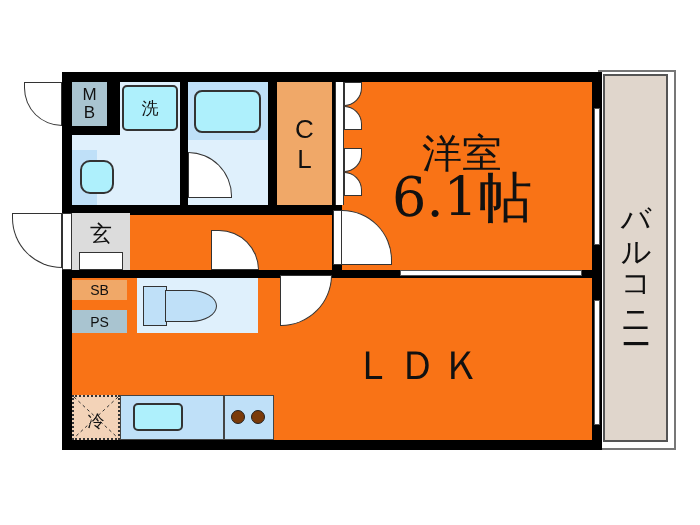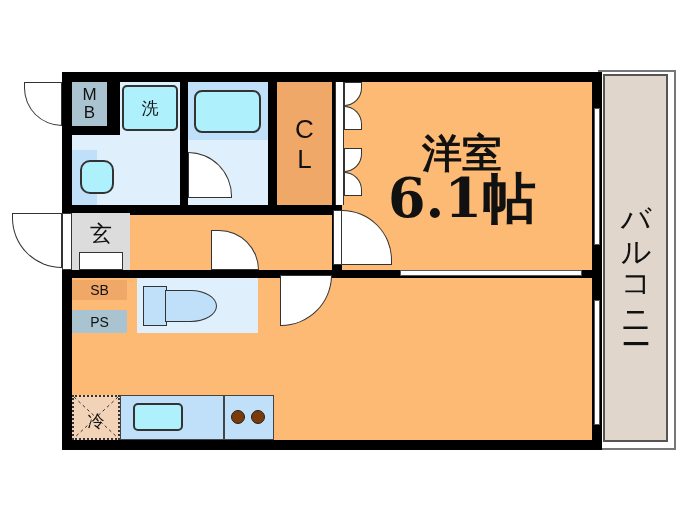--- a/index.html
+++ b/index.html
@@ -1,19 +1,19 @@
 <!DOCTYPE html>
 <html><head>
 <meta charset="utf-8">
 <style>
   html, body { margin:0; padding:0; background:#ffffff; }
   body { width:700px; height:525px; position:relative; overflow:hidden; font-family:"DejaVu Serif", serif; }
   .abs { position:absolute; box-sizing:border-box; }
   .wall { background:#000; }
-  .room-wood { background:#fdba74;font-weight:bold; }
+  .room-wood { background:#f97316; }
   .room-wet { background:#dff0fc; }
   .room-wet2 { background:#bfe0f8; }
   .room-gray { background:#a9c4d0; }
   .room-orange { background:#f0a868; }
   .room-entry { background:#dcdcdc; }
   .balcony { background:#e0d6cc; border:2px solid #555; }
   .balcony-outer { background:#fff; border:2px solid #777; }
   .fixture { background:#aef0fc; border:2px solid #333; border-radius:8px; }
   .sans { font-family:"Liberation Sans", "DejaVu Sans", sans-serif; }
   .lbl { display:flex; align-items:center; justify-content:center; text-align:center; color:#111; }
@@ -33,20 +33,21 @@
   <div class="abs wall" style="left:62px;top:72px;width:540px;height:378px;"></div>
 
   <div class="abs room-wood lbl" style="left:342px;top:82px;width:250px;height:188px;flex-direction:column;">
     <div style="font-size:40px;line-height:44px;margin-left:-10px;">洋室</div>
     <div style="font-size:54px;line-height:46px;margin-left:-10px;">6.1帖</div>
   </div>
 
   <div class="abs room-wood" style="left:72px;top:278px;width:520px;height:162px;"></div>
   <div class="abs room-wood lbl" style="left:72px;top:340px;width:200px;height:55px;"></div>
   <div class="abs lbl" style="left:320px;top:310px;width:200px;height:110px;flex-direction:column;">
+    <div style="font-size:40px;line-height:46px;letter-spacing:4px;">ＬＤＫ</div>
   </div>
 
   <div class="abs room-wood" style="left:130px;top:215px;width:202px;height:55px;"></div>
 
   <div class="abs room-entry lbl" style="left:72px;top:213px;width:58px;height:57px;">
     <span style="font-size:22px;margin-top:-16px;">玄</span>
   </div>
   <div class="abs" style="left:79px;top:252px;width:44px;height:18px;background:#fff;border:1px solid #333;"></div>
 
   <div class="abs room-wet" style="left:72px;top:82px;width:108px;height:123px;"></div>

